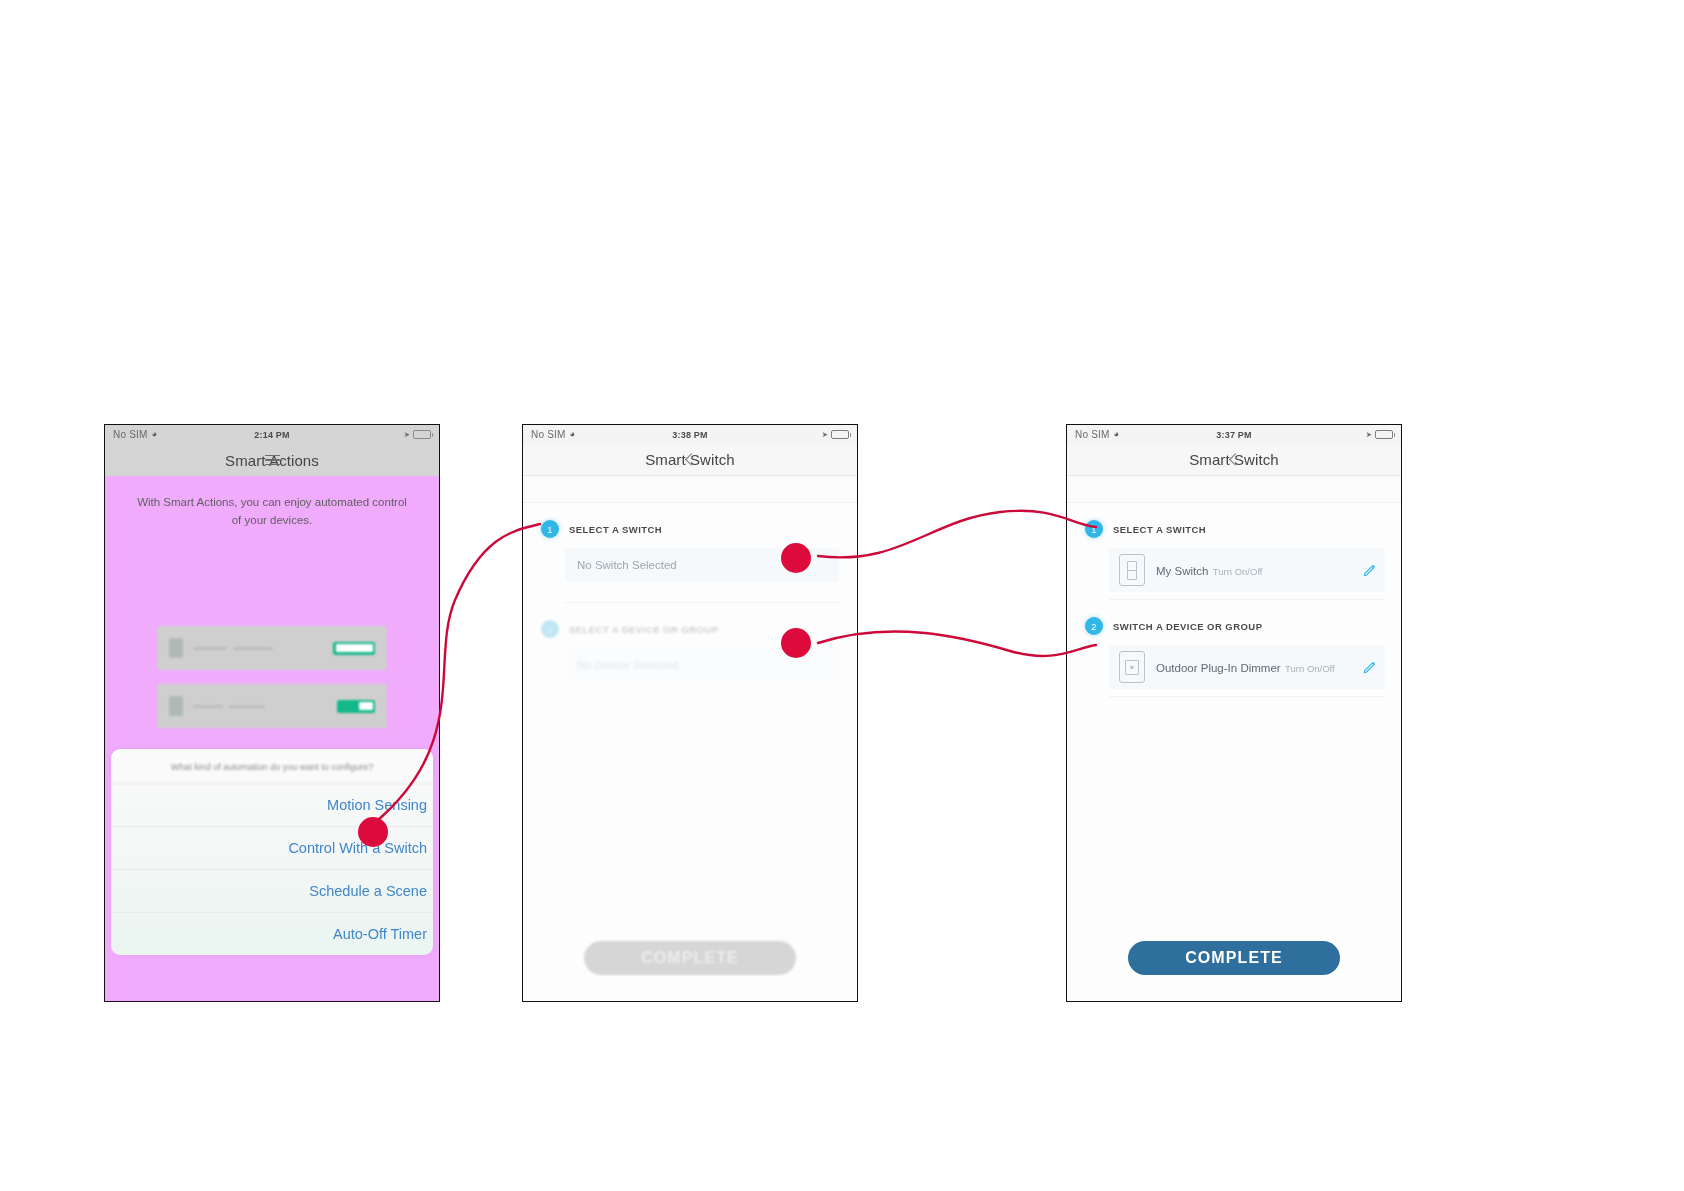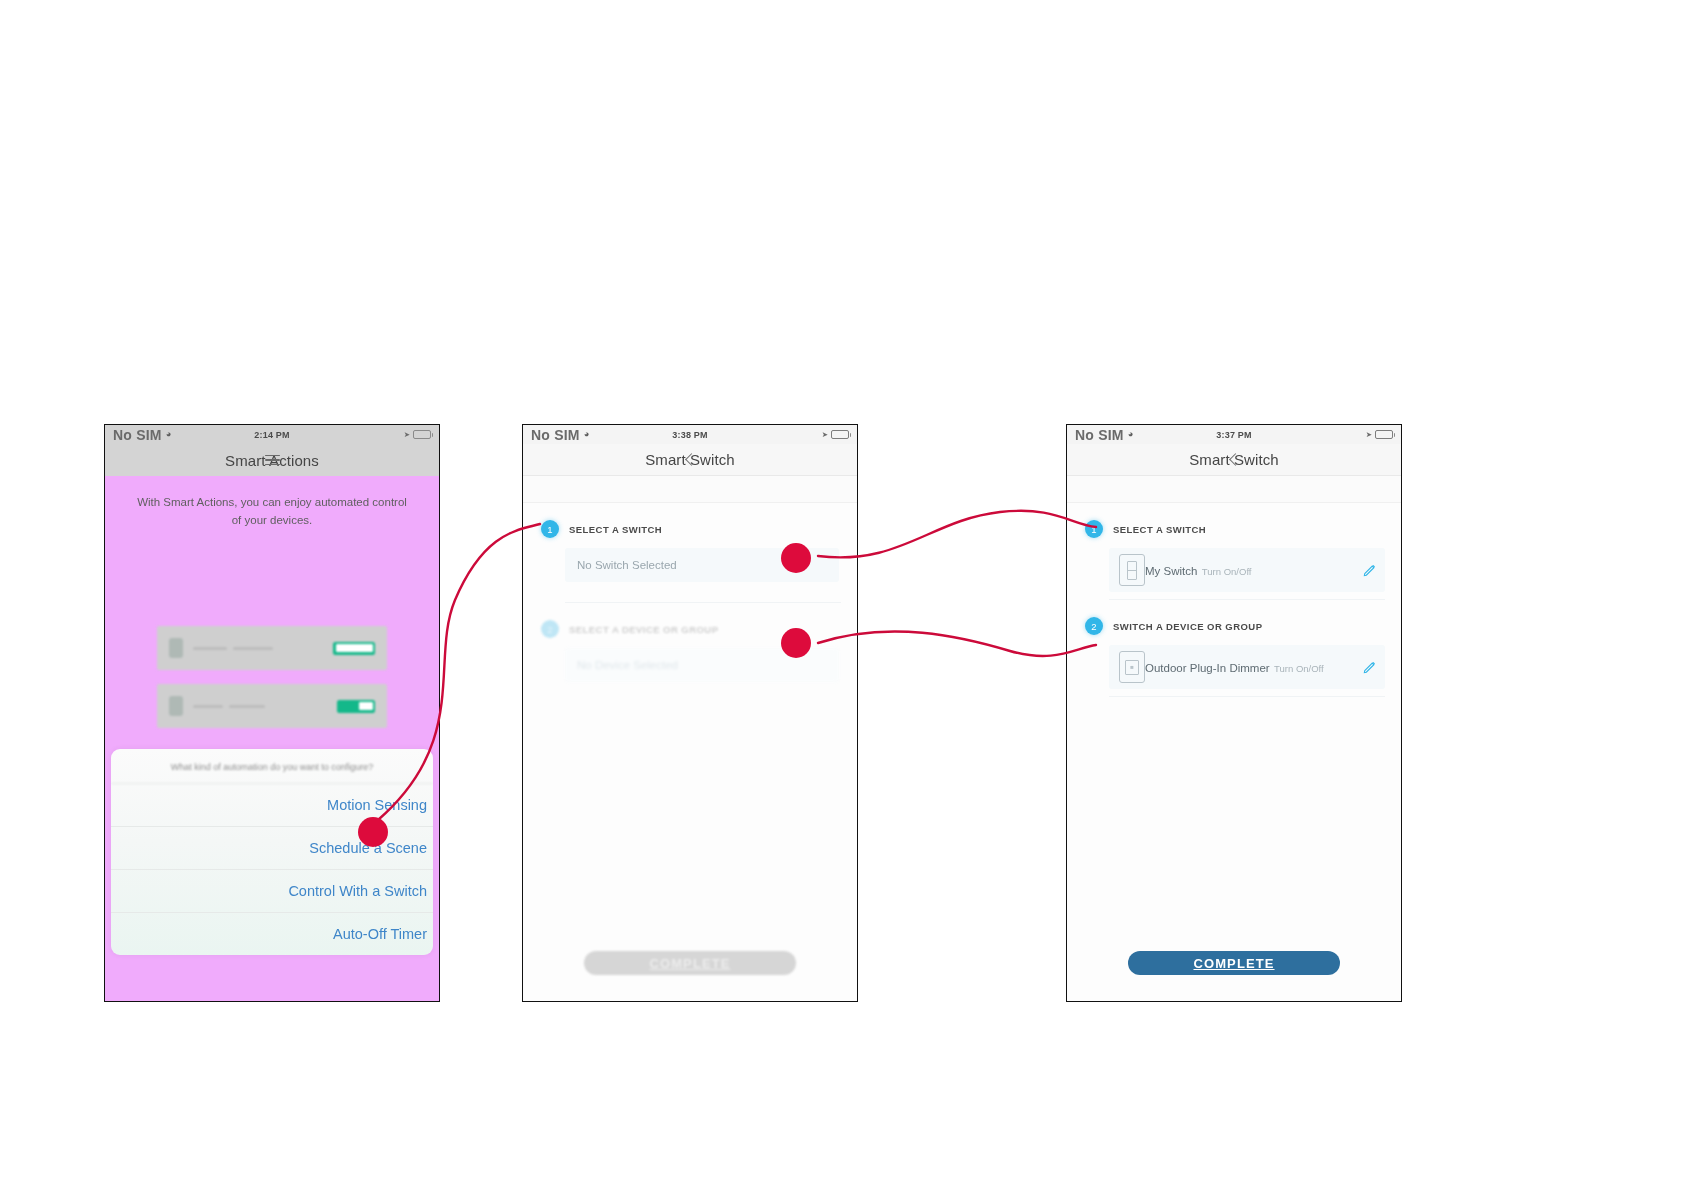--- a/index.html
+++ b/index.html
@@ -51,21 +51,21 @@
     position: relative;
   }
   .sb-gray { background: #d4d4d4; }
   .sb-light { background: #f4f4f4; }
   .sb-left {
     display: flex;
     align-items: center;
     gap: 4px;
     letter-spacing: .2px;
   }
-  .sb-carrier { font-size: 14px; color: #6a6a6a; font-weight: bold; }
+  .sb-carrier { font-size: 10px; color: #6a6a6a; }
   .wifi-glyph { font-size: 9px; line-height: 1; color: #5d5d5d; }
   .sb-time {
     position: absolute;
     left: 0; right: 0;
     text-align: center;
     font-size: 9px;
     font-weight: bold;
     color: #4b4b4b;
     letter-spacing: .2px;
   }
@@ -292,20 +292,21 @@
 
   .dev-row {
     margin: 0 16px 0 42px;
     background: #f5f9fb;
     border-radius: 3px;
     height: 44px;
     display: flex;
     align-items: center;
     padding: 0 8px 0 10px;
     box-sizing: border-box;
+    gap: 11px;
   }
   .dev-icon {
     width: 24px; height: 30px;
     border: 1.2px solid #b9c4ca;
     border-radius: 3px;
     display: flex;
     align-items: center;
     justify-content: center;
     flex: 0 0 auto;
     filter: blur(.35px);
@@ -362,30 +363,29 @@
 
   .complete-wrap {
     position: absolute;
     left: 0; right: 0;
     bottom: 26px;
     display: flex;
     justify-content: center;
   }
   .complete-btn {
     width: 212px;
-    height: 24px;
+    height: 34px;
     border-radius: 19px;
     display: flex;
     align-items: center;
     justify-content: center;
-    font-size: 13px;
+    font-size: 16px;
     letter-spacing: 1.1px;
     font-weight: bold;
     cursor: pointer;
-    text-decoration: underline;
   }
   .complete-btn.disabled {
     background: #d6d6d6;
     color: #ededed;
     filter: blur(1px);
   }
   .complete-btn.active {
     background: #2e6f9e;
     color: #ffffff;
     filter: blur(.3px);
@@ -460,22 +460,22 @@
           </span>
         <span class="p1-toggle small on-right">
             <i></i>
           </span>
       </div>
     </div>
 
     <div class="sheet">
       <div class="sheet-prompt">What kind of automation do you want to configure?</div>
       <div class="sheet-item">Motion Sensing</div>
+      <div class="sheet-item">Control With a Switch</div>
       <div class="sheet-item">Schedule a Scene</div>
-      <div class="sheet-item">Control With a Switch</div>
       <div class="sheet-item">Auto-Off Timer</div>
     </div>
 
   </div>
 </div>
 
 <div class="phone" id="phone-2">
 
   <div class="statusbar sb-light">
     <div class="sb-left">

